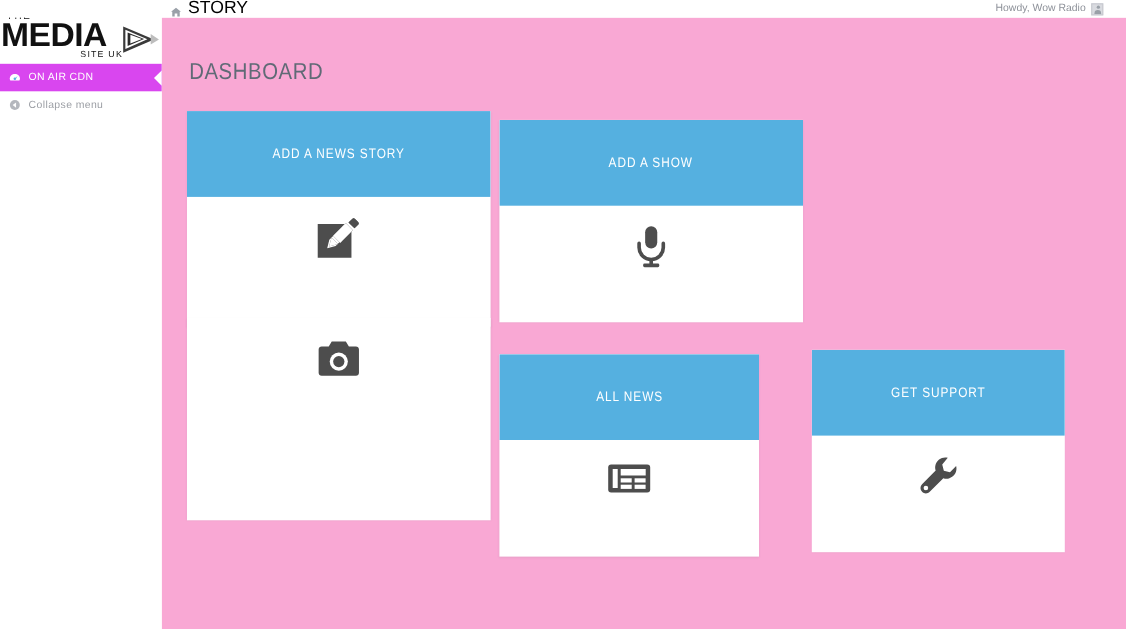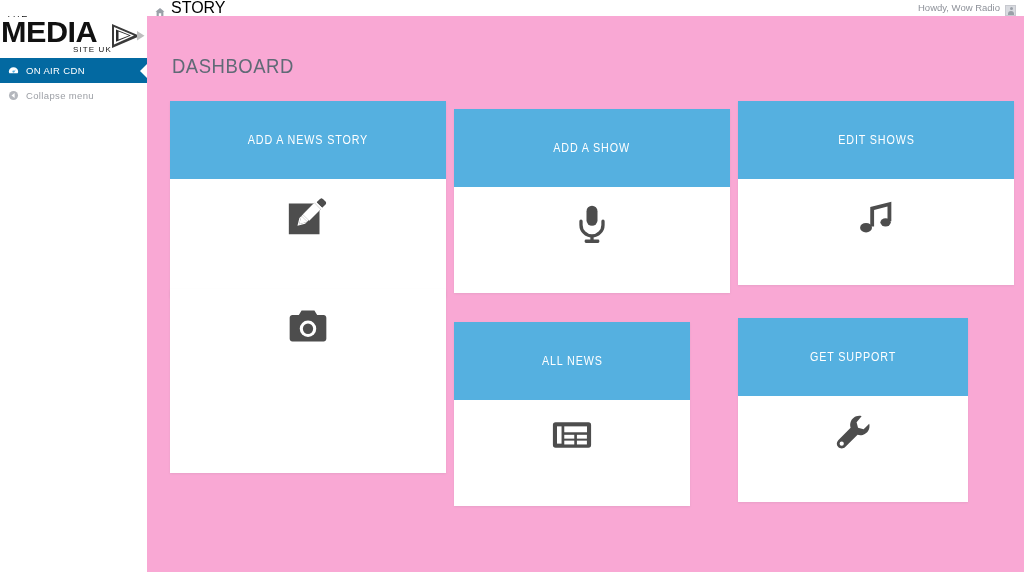--- a/index.html
+++ b/index.html
@@ -43,25 +43,25 @@
   }
   .home-icon {
     display: block;
     width: 10px;
     height: 10px;
     position: relative;
     top: 0px;
   }
   .topbar-right {
     position: absolute;
-    right: 8px;
+    right: 21px;
     top: 0;
     height: 16px;
     display: flex;
-    align-items: flex-end;
+    align-items: center;
     gap: 5px;
   }
   .howdy {
     font-size: 9.5px;
     color: #8d9199;
     line-height: 16px;
     white-space: nowrap;
   }
   .avatar {
     width: 11px;
@@ -141,21 +141,21 @@
     align-items: center;
     justify-content: center;
   }
   .menu-item .mi-label {
     font-size: 9.5px;
     letter-spacing: 0.35px;
     white-space: nowrap;
   }
 
   .menu-item.active {
-    background: #0369a1;
+    background: #d946ef;
   }
   .menu-item.active .mi-label {
     color: #ffffff;
     font-weight: normal;
   }
   .menu-item.active::after {
     content: "";
     position: absolute;
     right: 0px;
     top: 50%;
@@ -334,34 +334,20 @@
             <svg width="44" height="44" viewBox="0 0 48 48">
               <rect x="18" y="4" width="12" height="22" rx="6" fill="#4d4d4d"></rect>
               <path d="M12 21 L12 25 C12 31.6 17.4 37 24 37 C30.6 37 36 31.6 36 25 L36 21" stroke="#4d4d4d" stroke-width="3.6" fill="none" stroke-linecap="round"></path>
               <rect x="22.2" y="36" width="3.6" height="6" fill="#4d4d4d"></rect>
               <rect x="16" y="41" width="16" height="3.6" rx="1.4" fill="#4d4d4d"></rect>
             </svg>
           </span>
         </div>
       </div>
 
-      <div class="card" style="left:591px; top:85px; width:276px; height:184px;">
-        <div class="card-head">
-          <span class="card-title">EDIT SHOWS</span>
-        </div>
-        <div class="card-body">
-          <span class="card-icon">
-            <svg width="46" height="46" viewBox="0 0 48 48">
-              <path d="M18 34 L18 13.5 L40 8 L40 28.5 L36 28.5 L36 13 L22 16.6 L22 34 Z" fill="#4d4d4d"></path>
-              <ellipse cx="13.6" cy="35.2" rx="6.2" ry="5" fill="#4d4d4d"></ellipse>
-              <ellipse cx="34" cy="29.6" rx="5.4" ry="4.4" fill="#4d4d4d"></ellipse>
-            </svg>
-          </span>
-        </div>
-      </div>
 
       <div class="card" style="left:23px; top:273px; width:276px; height:184px;">
         <div class="card-body">
           <span class="card-icon">
             <svg width="44" height="44" viewBox="0 0 48 48">
               <path d="M4 15 C4 13.3 5.3 12 7 12 L14 12 L17 7 L31 7 L34 12 L41 12 C42.7 12 44 13.3 44 15 L44 38 C44 39.7 42.7 41 41 41 L7 41 C5.3 41 4 39.7 4 38 Z" fill="#4d4d4d"></path>
               <circle cx="24" cy="27" r="9" fill="#ffffff"></circle>
               <circle cx="24" cy="27" r="5.6" fill="#4d4d4d"></circle>
             </svg>
           </span>

